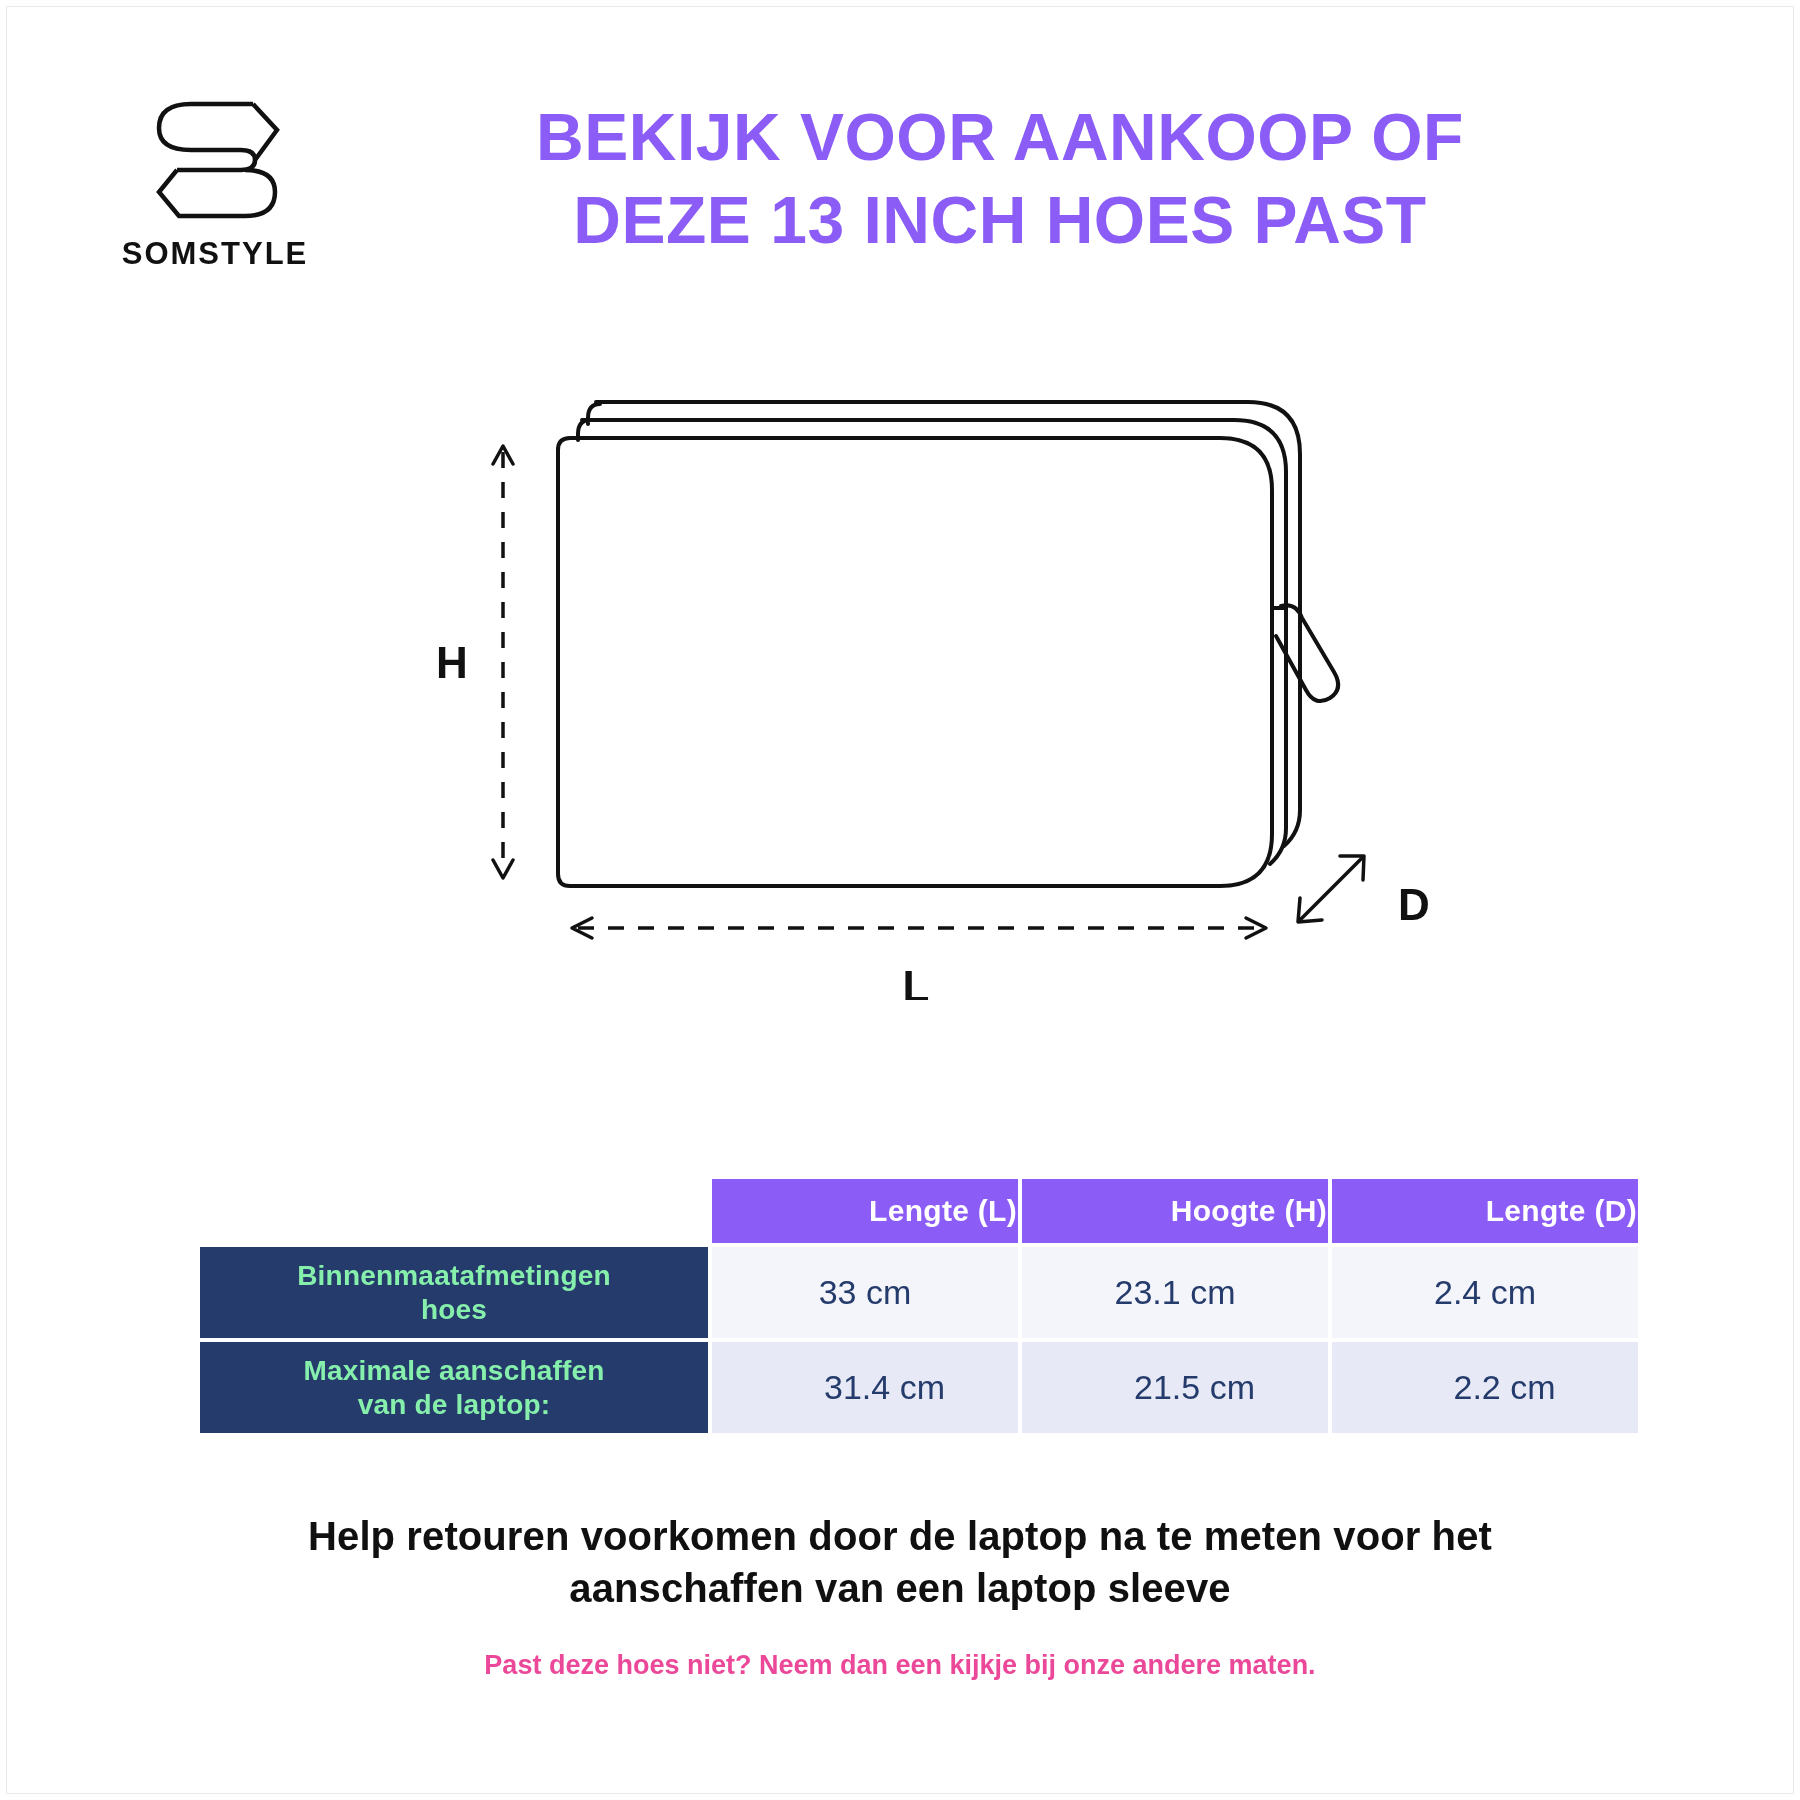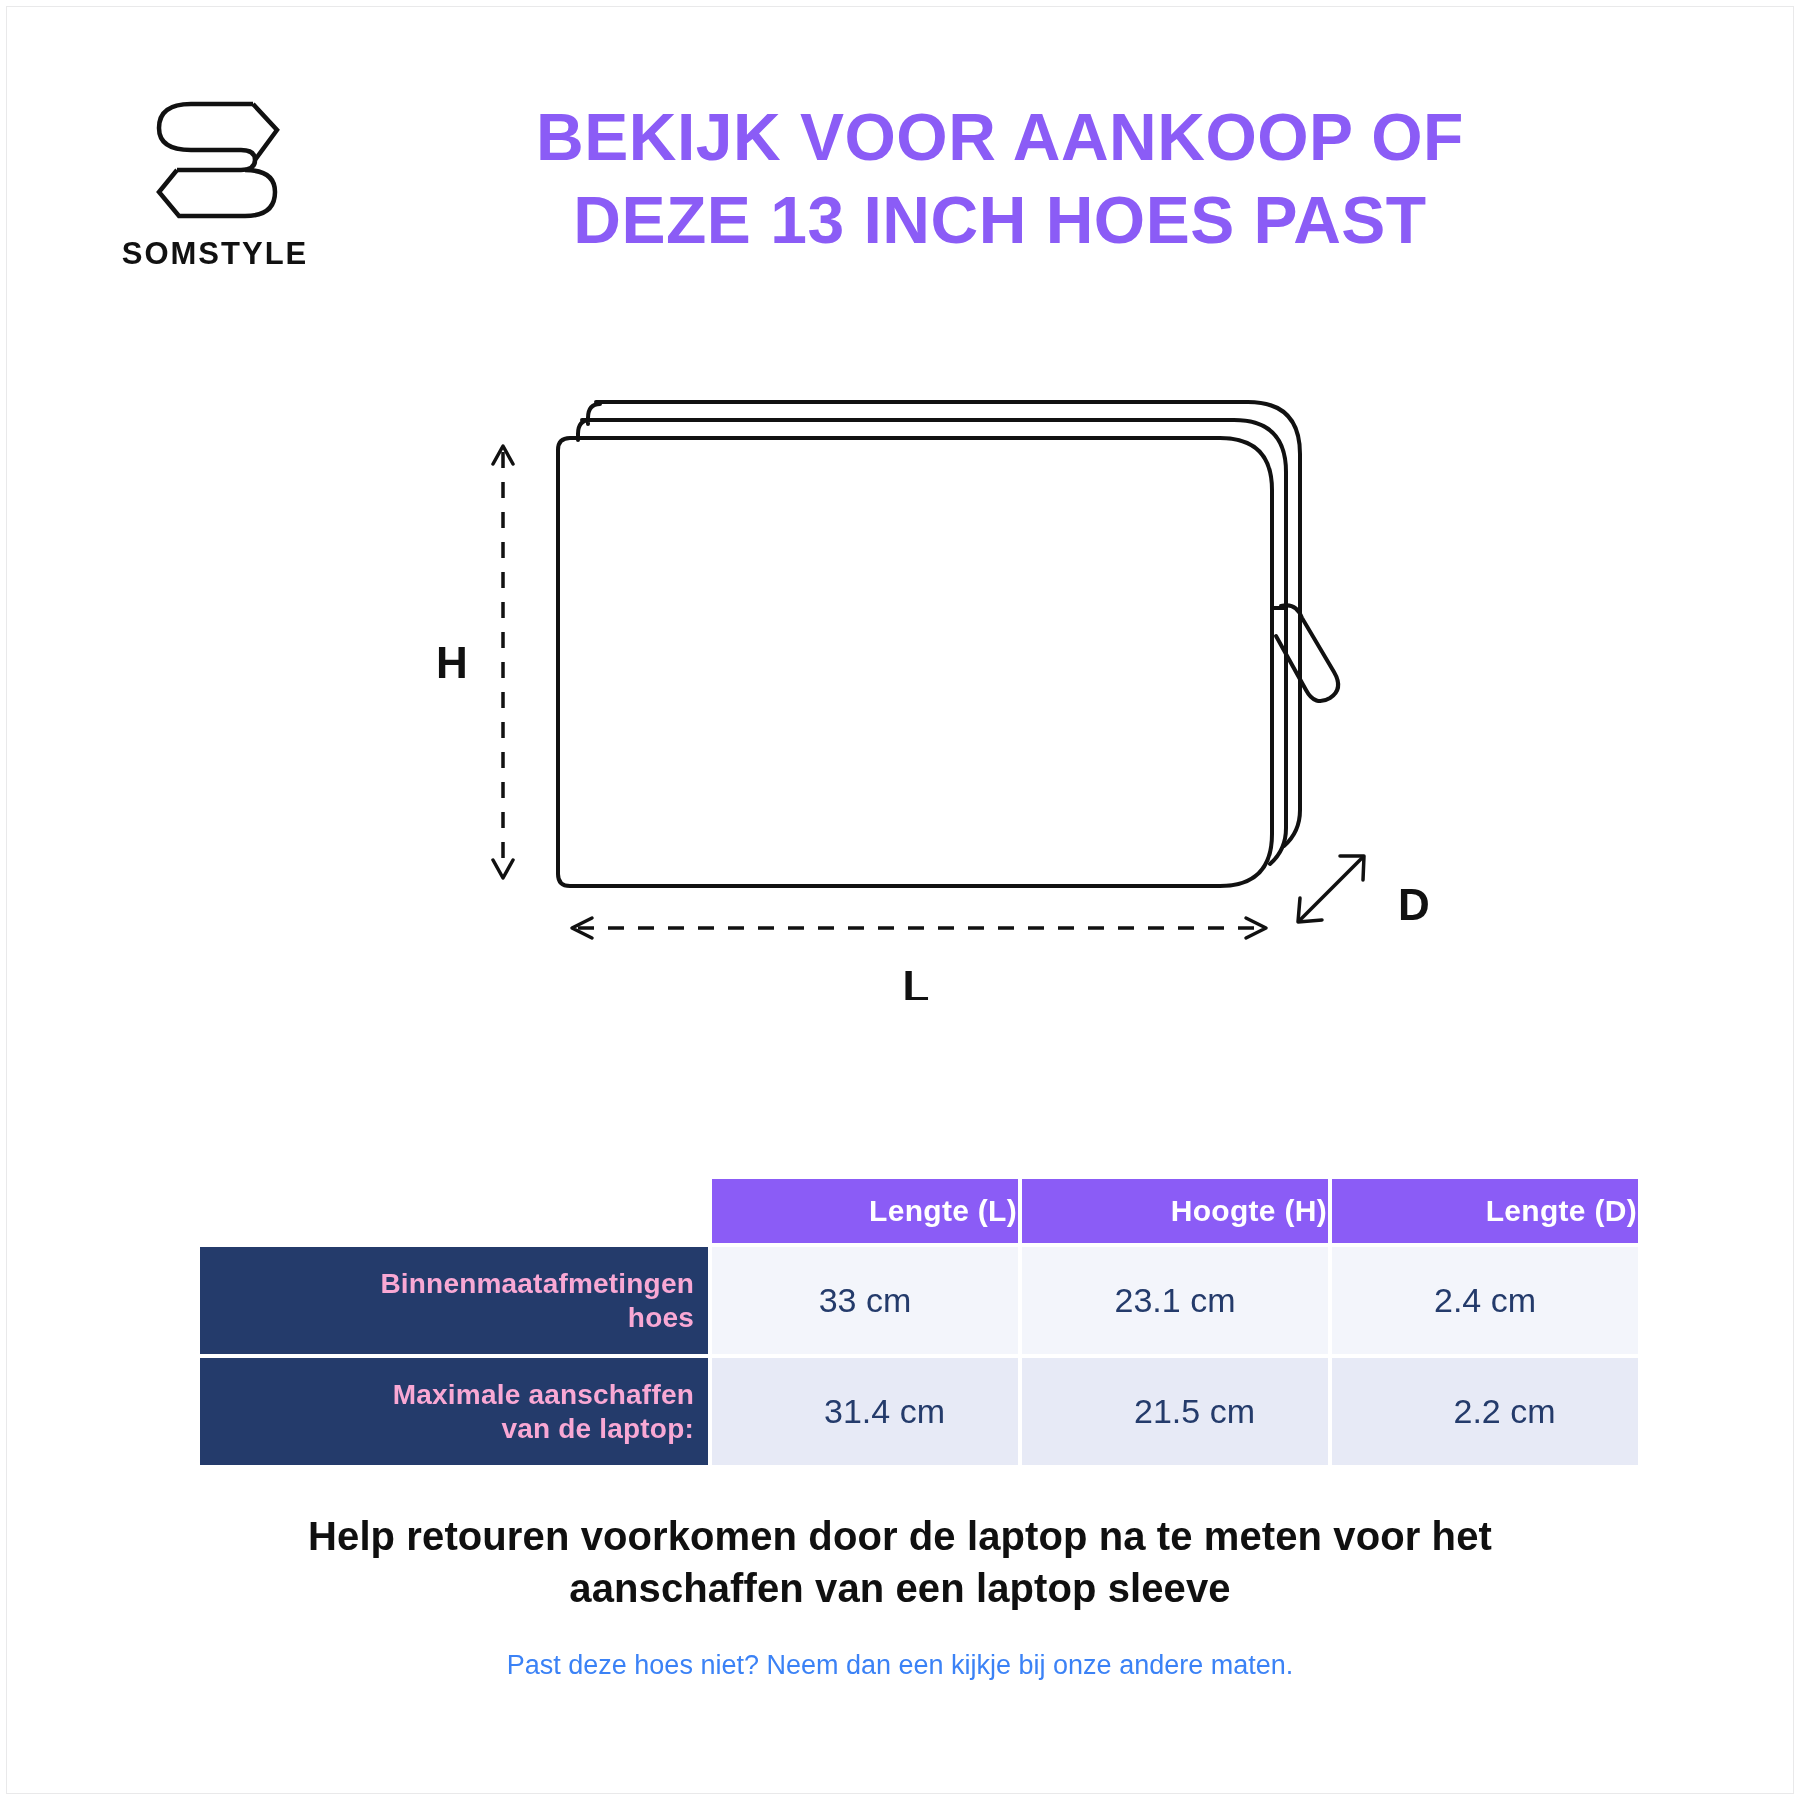--- a/index.html
+++ b/index.html
@@ -112,26 +112,26 @@
     color: #ffffff;
     font-size: 30px;
     font-weight: 700;
     height: 62px;
     text-align: right;
     vertical-align: middle;
     letter-spacing: 0.3px;
   }
   th.rowhead {
     background: #243b6b;
-    color: #f9a8d4;
+    color: #86efac;
     font-size: 28px;
     font-weight: 700;
-    text-align: right;
+    text-align: center;
     vertical-align: middle;
-    padding: 20px 14px;
+    padding: 12px 14px;
     line-height: 1.2;
     letter-spacing: 0.2px;
   }
   td.val {
     background: #f3f5fb;
     color: #243b6b;
     font-size: 34px;
     font-weight: 400;
     text-align: center;
     vertical-align: middle;
@@ -156,22 +156,22 @@
     letter-spacing: 0.1px;
   }
   .footnote-strong .line { display: block; }
   .footnote-small {
     position: absolute;
     left: 150px;
     top: 1650px;
     width: 1500px;
     text-align: center;
     font-size: 27px;
-    color: #3b82f6;
-    font-weight: 400;
+    color: #ec4899;
+    font-weight: 700;
   }
 </style>
 </head>
 <body>
 
 <div class="page">
   <div class="frame"></div>
 
   <div class="header">
 

